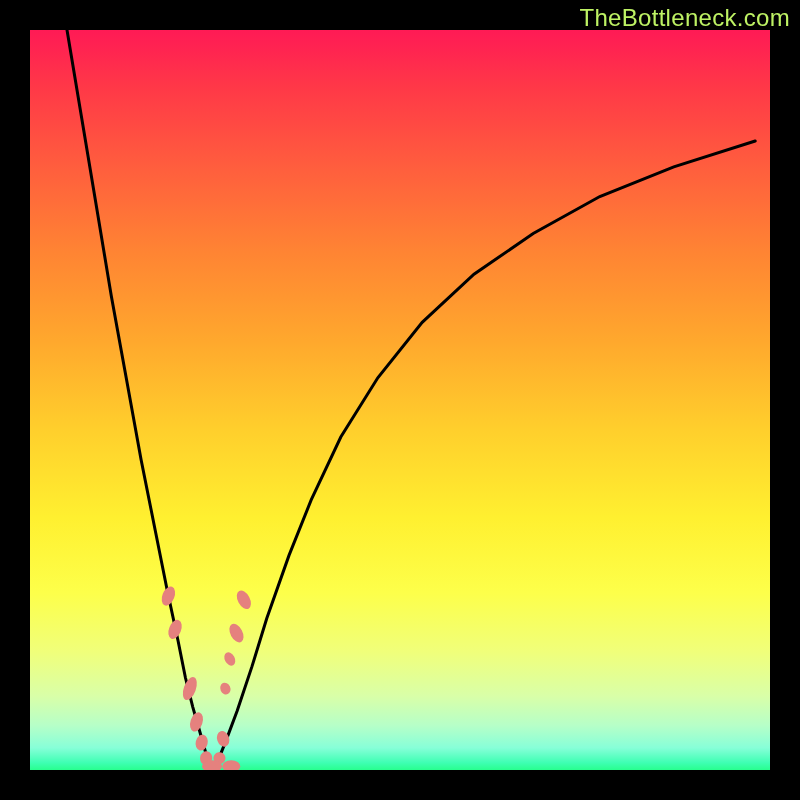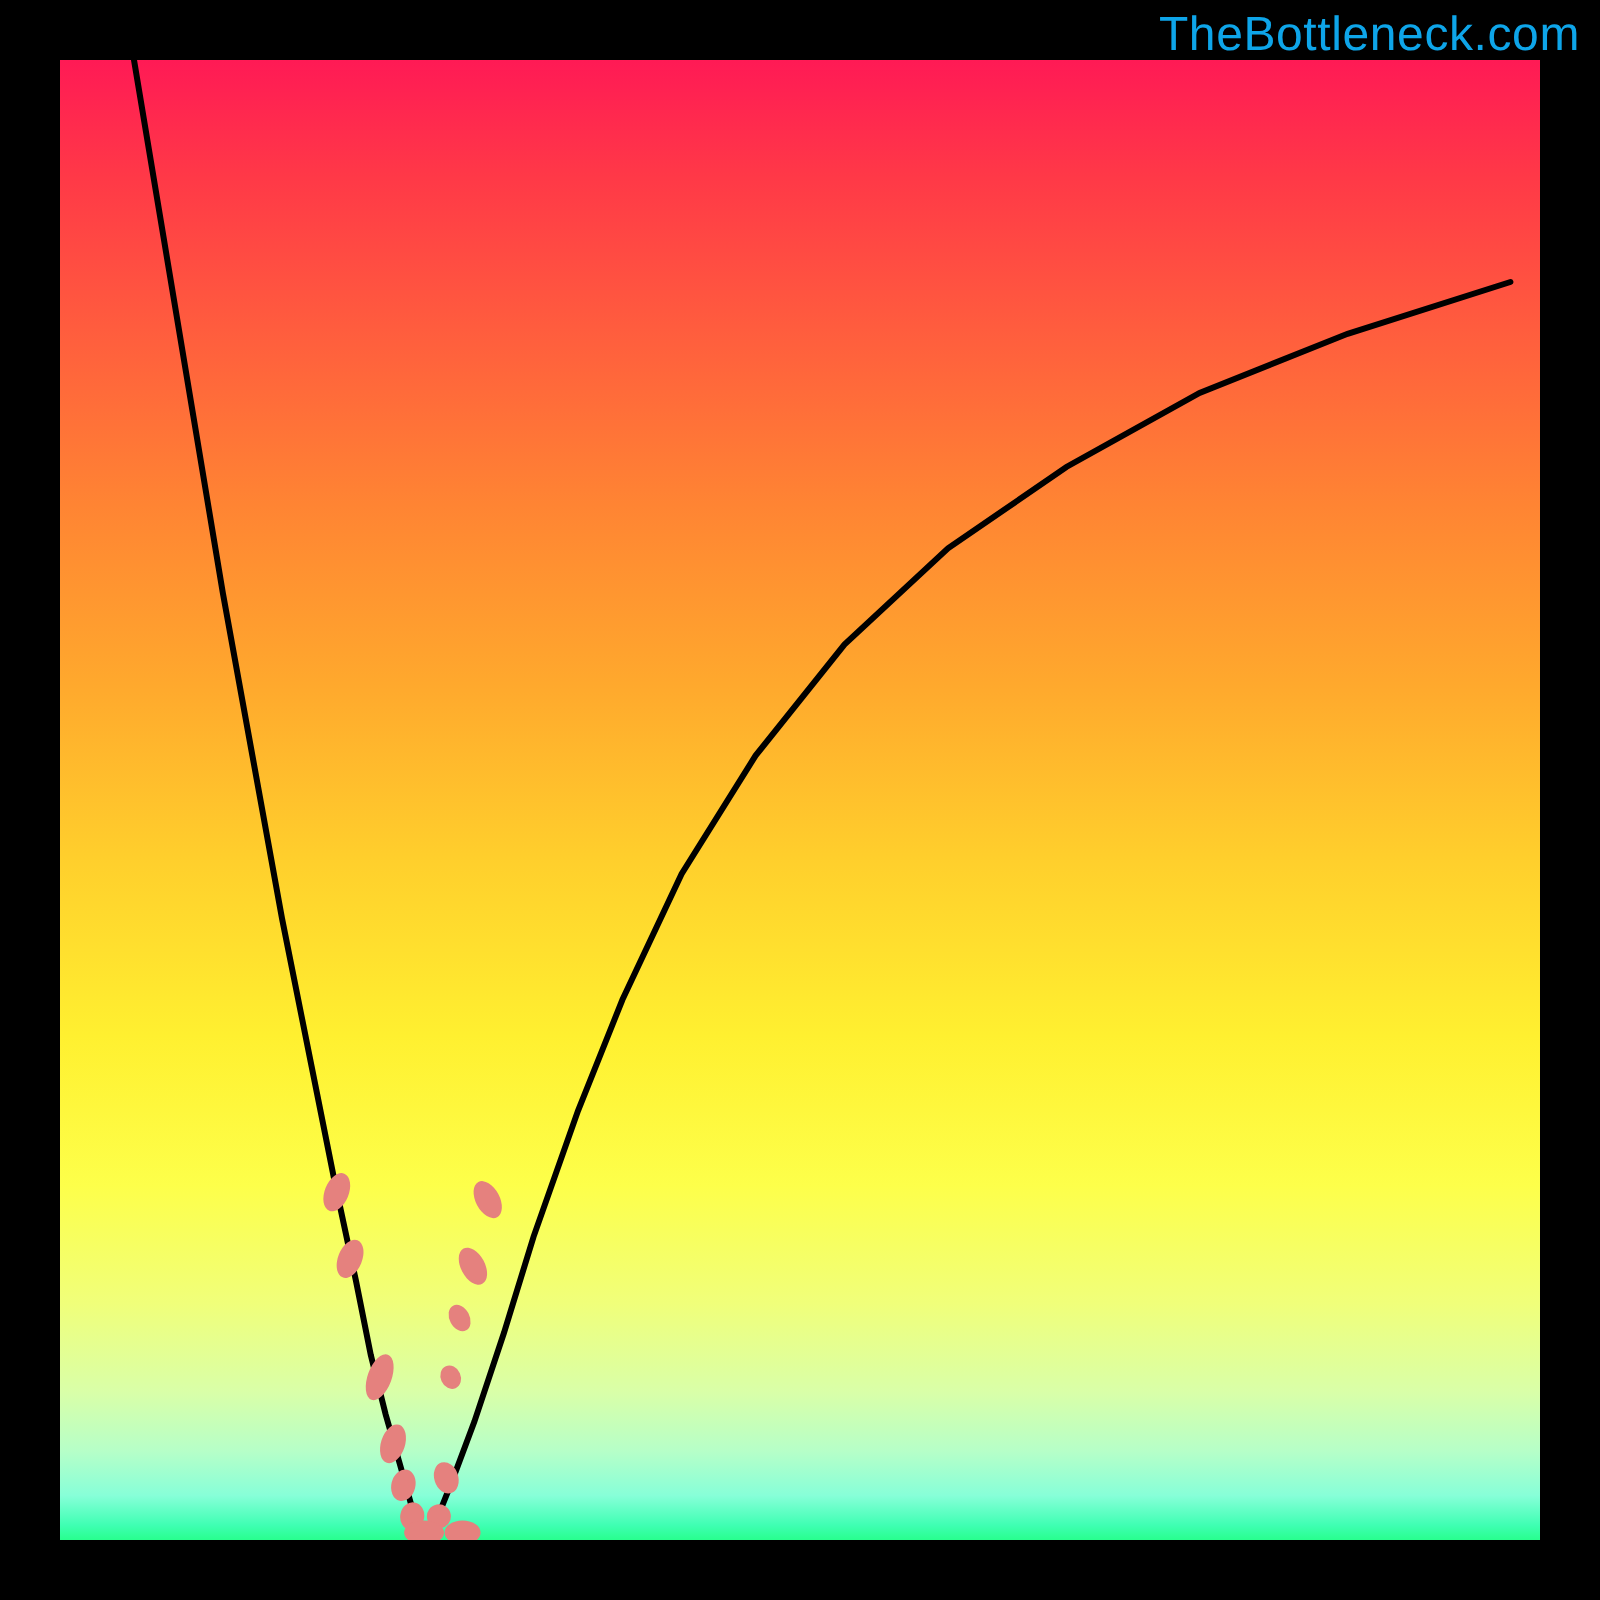--- a/index.html
+++ b/index.html
@@ -38,21 +38,21 @@
       #d9ffa8 90%,
       #b6ffc8 94%,
       #87ffd8 97%,
       #3fffb3 99%,
       #28ff8e 100%);
   }
   .attribution {
     position: absolute;
     top: 4px;
     right: 10px;
-    color: #0ea5e9;
+    color: #bef264;
     font-size: 24px;
     font-weight: 500;
     letter-spacing: 0.3px;
     text-align: center;
   }
   svg {
     position: absolute;
     left: 0;
     top: 0;
   }

